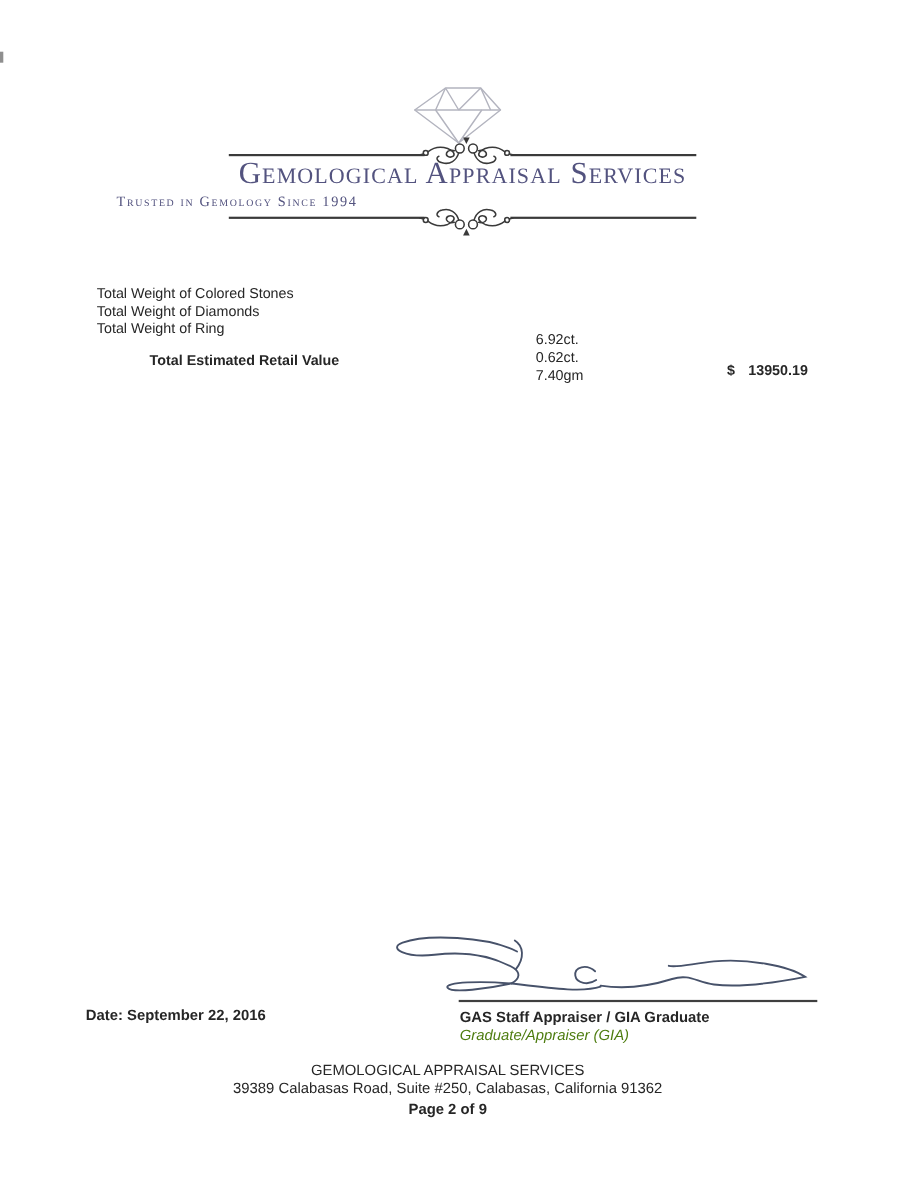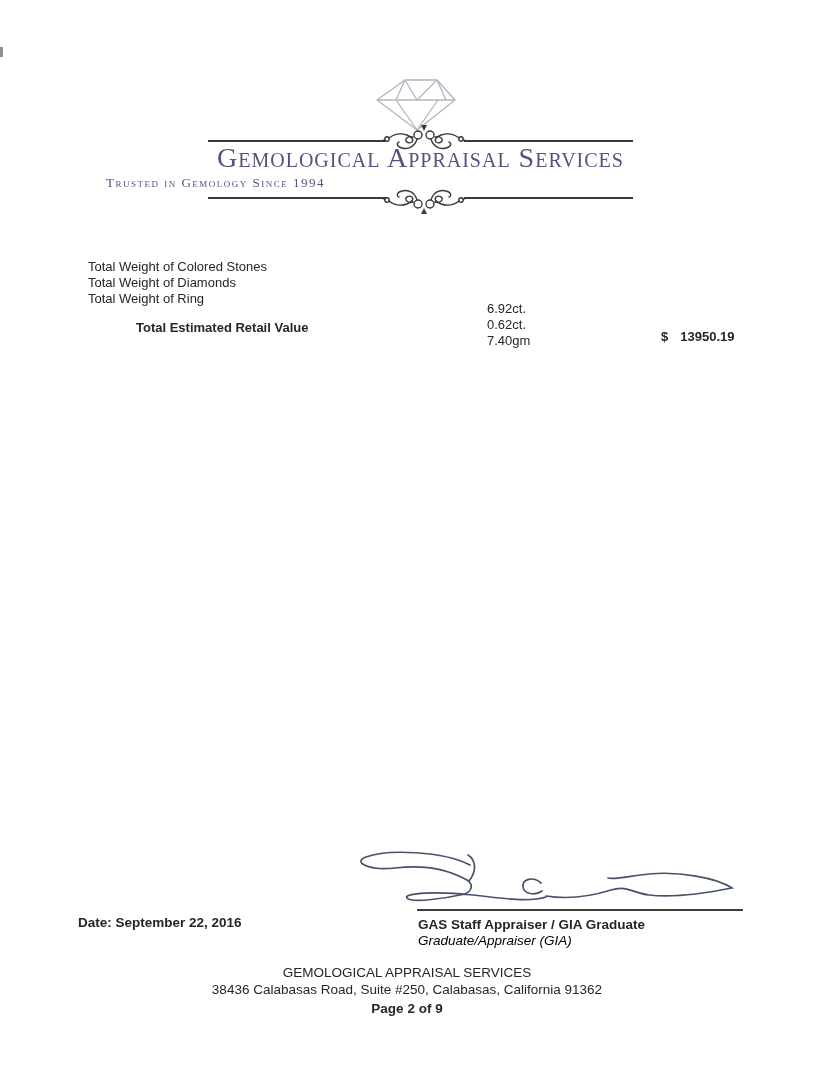--- a/index.html
+++ b/index.html
@@ -36,21 +36,21 @@
   .wrow .wvalue{position:absolute;left:399px;top:0;font-weight:400;white-space:nowrap;margin-top:42px;}
   .row-1{top:259px;} .row-2{top:275px;} .row-3{top:291px;}
   .retail-label{left:88px;top:320px;font-size:13px;font-weight:700;white-space:nowrap;margin-left:48px;}
   .retail-value{left:661px;top:329px;font-size:13px;font-weight:700;white-space:nowrap;}
   .retail-value .currency{margin-right:12px;}
   
   .signature{left:345px;top:847px;}
   .sig-rule{left:417px;top:909px;width:326px;height:2px;background:#3f3f3f;}
   .date-line{left:78px;top:915px;font-size:13.5px;font-weight:700;white-space:nowrap;text-align:right;}
   .signer-title{left:418px;top:917px;font-size:13.5px;font-weight:700;white-space:nowrap;}
-  .signer-subtitle{left:418px;top:933px;font-size:13.5px;font-style:italic;color:#000000;white-space:nowrap;}
+  .signer-subtitle{left:418px;top:933px;font-size:13.5px;font-style:italic;color:#4d7c0f;white-space:nowrap;}
   
   .footer{left:0;top:964px;width:814px;text-align:center;font-size:13.5px;line-height:17px;}
   .footer .page-ind{font-weight:700;margin-top:2px;}
   svg{display:block;}
 </style>
 </head>
 <body>
 
 <div class="abs scan-artifact"></div>
 
@@ -144,15 +144,15 @@
   </svg>
 </div>
 <div class="abs sig-rule"></div>
 
 <div class="abs date-line">Date: September 22, 2016</div>
 <div class="abs signer-title">GAS Staff Appraiser / GIA Graduate</div>
 <div class="abs signer-subtitle">Graduate/Appraiser (GIA)</div>
 
 <div class="abs footer">
   <div>GEMOLOGICAL APPRAISAL SERVICES</div>
-  <div>38436 Calabasas Road, Suite #250, Calabasas, California 91362</div>
+  <div>39389 Calabasas Road, Suite #250, Calabasas, California 91362</div>
   <div class="page-ind">Page 2 of 9</div>
 </div>
 
 </body></html>

